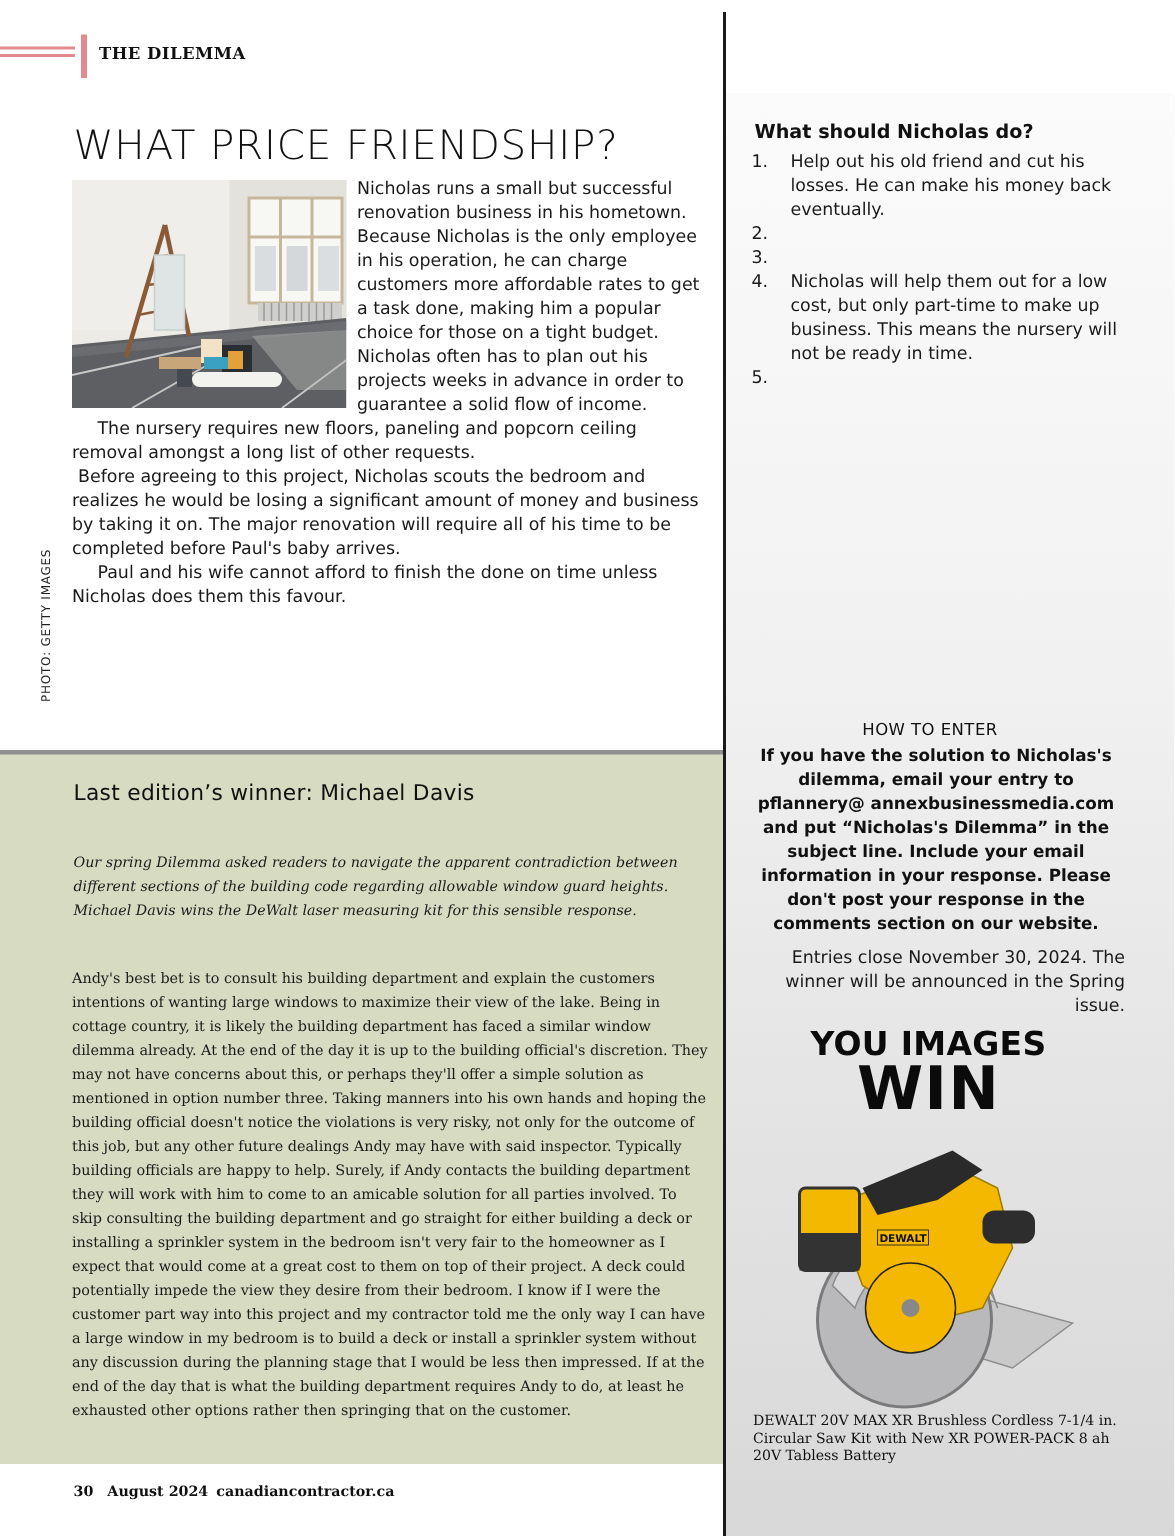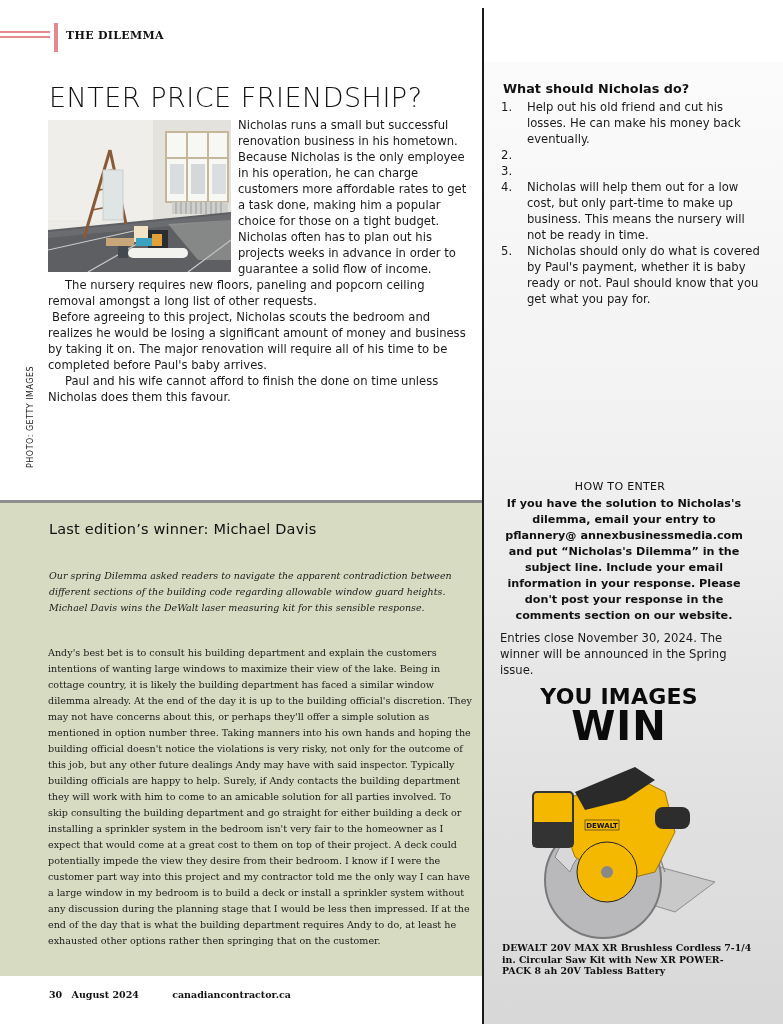--- a/index.html
+++ b/index.html
@@ -35,52 +35,52 @@
   .right-panel { position: absolute; left: 484px; top: 62px; width: 299px; height: 962px;
      background: linear-gradient(180deg, #fbfbfb 0%, #f1f1f1 40%, #e2e2e2 75%, #d8d8d8 100%); }
   .options-title { position: absolute; left: 503px; top: 81px; font-size: 12.8px; font-weight: bold; color: #111; }
   .options-list { position: absolute; left: 501px; top: 99px; width: 260px; list-style: none; font-size: 11.6px; line-height: 16px; color: #1a1a1a; }
   .options-list li { display: flex; }
   .options-list .num { width: 26px; flex: 0 0 26px; }
   .options-list .txt { flex: 1; }
 
   .enter-title { position: absolute; left: 490px; top: 480px; width: 260px; text-align: center; font-size: 11px; color: #111; letter-spacing: 0.3px; }
   .enter-body { position: absolute; left: 497px; top: 496px; width: 254px; text-align: center; font-size: 11.2px; line-height: 16px; font-weight: bold; color: #111; }
-  .entries-close { position: absolute; left: 500px; top: 630px; width: 250px; text-align: left; font-size: 11.6px; line-height: 16px; color: #1a1a1a; }
+  .entries-close { position: absolute; left: 500px; top: 630px; width: 250px; text-align: right; font-size: 11.6px; line-height: 16px; color: #1a1a1a; }
 
   .win-small { position: absolute; left: 490px; top: 684px; width: 258px; text-align: center; font-size: 22px; font-weight: bold; letter-spacing: 0.2px; color: #0b0b0b; }
   .win-big { position: absolute; left: 490px; top: 703px; width: 258px; text-align: center; font-size: 40px; font-weight: bold; letter-spacing: 1px; color: #0b0b0b; line-height: 46px; }
 
   .saw { position: absolute; left: 515px; top: 762px; width: 230px; height: 180px; }
-  .prize-caption { position: absolute; left: 502px; top: 942px; width: 250px; font-family: "DejaVu Serif", serif; font-size: 9.4px; font-weight: bold; line-height: 11.5px; color: #111; }
+  .prize-caption { position: absolute; left: 502px; top: 942px; width: 250px; font-family: "DejaVu Serif", serif; font-size: 9.4px; font-weight: normal; line-height: 11.5px; color: #111; }
 
   
   .winner-box { position: absolute; left: 0; top: 500px; width: 482px; height: 476px; background: #d6dbc1; border-top: 3px solid #8f8f8f; }
   .winner-title { position: absolute; left: 49px; top: 521px; font-size: 14.5px; font-weight: 500; color: #111; letter-spacing: 0.2px; }
   .winner-intro { position: absolute; left: 49px; top: 568px; width: 420px; font-family: "DejaVu Serif", serif; font-style: italic; font-size: 9.5px; line-height: 16px; color: #1a1a1a; }
   .winner-response { position: absolute; left: 48px; top: 645px; width: 424px; font-family: "DejaVu Serif", serif; font-size: 9.6px; line-height: 16px; color: #1a1a1a; }
 
   .footer { position: absolute; left: 49px; top: 989px; font-family: "DejaVu Serif", serif; font-size: 9.5px; font-weight: bold; color: #111; }
-  .footer span + span { margin-left: 30px; }
+  .footer span + span { margin-left: 2px; }
 </style>
 </head>
 <body>
 
 <div class="header-bar">
   <div class="l1"></div>
     <div class="l2"></div>
 </div>
 <div class="header-vert"></div>
 <div class="section-label">THE DILEMMA</div>
 
 <div class="col-divider"></div>
 
 <div class="right-panel"></div>
 
-<h1 class="page-title">ENTER PRICE FRIENDSHIP?</h1>
+<h1 class="page-title">WHAT PRICE FRIENDSHIP?</h1>
 
 <div class="photo">
   <svg width="183" height="152" viewBox="0 0 183 152">
     <rect x="0" y="0" width="183" height="152" fill="#ecebe6"></rect>
     <rect x="0" y="0" width="105" height="100" fill="#efeeea"></rect>
     <rect x="105" y="0" width="78" height="100" fill="#e4e2dc"></rect>
 
     <rect x="118" y="12" width="62" height="70" fill="#f7f7f4" stroke="#c7b79a" stroke-width="2"></rect>
     <line x1="139" y1="12" x2="139" y2="82" stroke="#c7b79a" stroke-width="2"></line>
     <line x1="160" y1="12" x2="160" y2="82" stroke="#c7b79a" stroke-width="2"></line>
@@ -155,21 +155,20 @@
     </li>
   <li>
       <span class="num">3.</span>
     </li>
   <li>
       <span class="num">4.</span>
       <span class="txt">Nicholas will help them out for a low cost, but only part-time to make up business. This means the nursery will not be ready in time.</span>
     </li>
   <li>
       <span class="num">5.</span>
-      <span class="txt">Nicholas should only do what is covered by Paul's payment, whether it is baby ready or not. Paul should know that you get what you pay for.</span>
     </li>
 </ol>
 
 <div class="enter-title">HOW TO ENTER</div>
 <div class="enter-body">If you have the solution to Nicholas's dilemma, email your entry to pflannery@ annexbusinessmedia.com and put “Nicholas's Dilemma” in the subject line. Include your email information in your response. Please don't post your response in the comments section on our website.</div>
 <div class="entries-close">Entries close November 30, 2024. The winner will be announced in the Spring issue.</div>
 
 <div class="win-small">YOU IMAGES</div>
 <div class="win-big">WIN</div>
 

